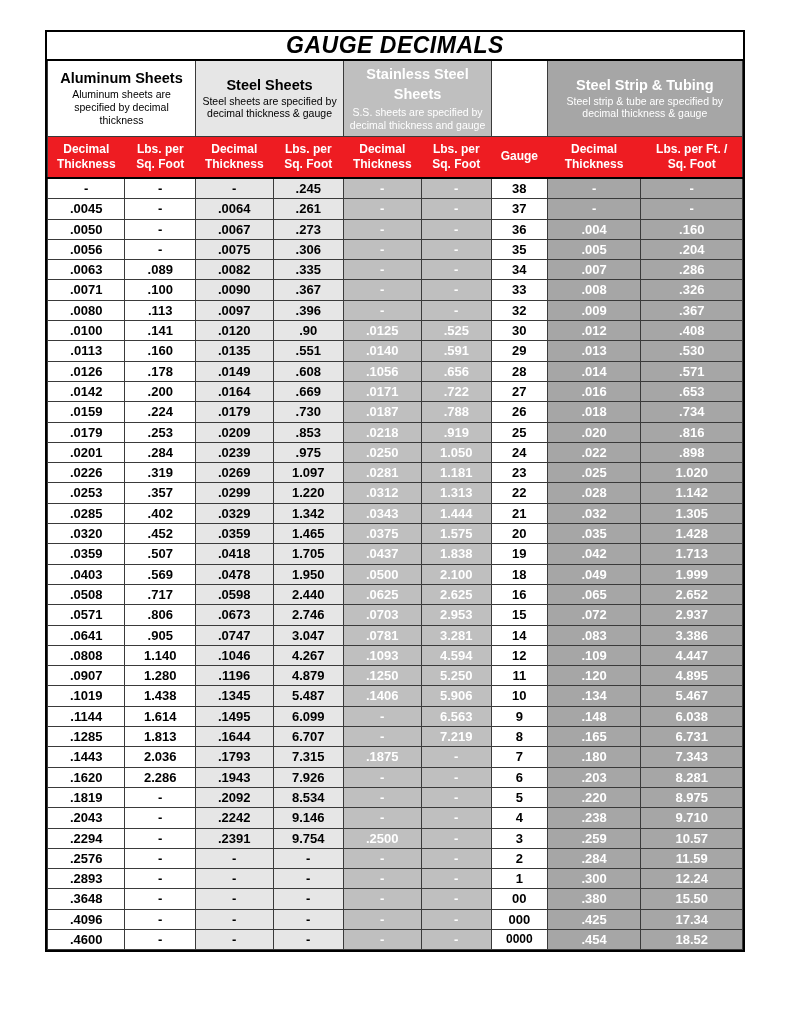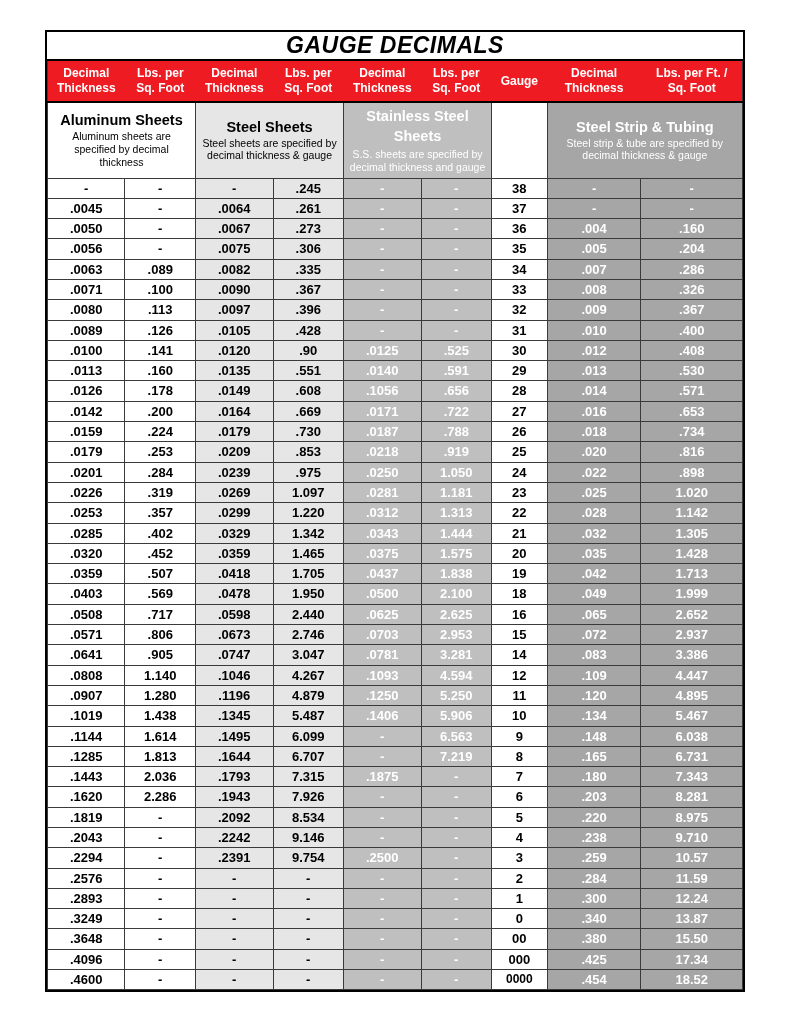--- a/index.html
+++ b/index.html
@@ -139,76 +139,76 @@
         <col style="width:13.50%">
         <col style="width:14.60%">
       </colgroup>
 
       <thead>
         <tr>
           <td class="title-cell" colspan="9">GAUGE DECIMALS</td>
         </tr>
 
         <tr>
-          <td class="colhead first">
-            <span>Decimal</span>
-            <span>Thickness</span>
-          </td>
-          <td class="colhead">
-            <span>Lbs. per</span>
-            <span>Sq. Foot</span>
-          </td>
-          <td class="colhead">
-            <span>Decimal</span>
-            <span>Thickness</span>
-          </td>
-          <td class="colhead">
-            <span>Lbs. per</span>
-            <span>Sq. Foot</span>
-          </td>
-          <td class="colhead">
-            <span>Decimal</span>
-            <span>Thickness</span>
-          </td>
-          <td class="colhead">
-            <span>Lbs. per</span>
-            <span>Sq. Foot</span>
-          </td>
-          <td class="colhead">
-            <span>Gauge</span>
-          </td>
-          <td class="colhead">
-            <span>Decimal</span>
-            <span>Thickness</span>
-          </td>
-          <td class="colhead last">
-            <span>Lbs. per Ft. /</span>
-            <span>Sq. Foot</span>
-          </td>
-        </tr>
-
-        <tr>
           <td class="grp grp-alu" colspan="2">
             <span class="grp-title">Aluminum Sheets</span>
             <span class="grp-sub">Aluminum sheets are specified by decimal thickness</span>
           </td>
           <td class="grp grp-steel" colspan="2">
             <span class="grp-title">Steel Sheets</span>
             <span class="grp-sub">Steel sheets are specified by decimal thickness &amp; gauge</span>
           </td>
           <td class="grp grp-ss" colspan="2">
             <span class="grp-title">Stainless Steel Sheets</span>
             <span class="grp-sub">S.S. sheets are specified by decimal thickness and gauge</span>
           </td>
           <td class="grp grp-blank"></td>
           <td class="grp grp-strip" colspan="2">
             <span class="grp-title">Steel Strip &amp; Tubing</span>
             <span class="grp-sub">Steel strip &amp; tube  are specified by decimal thickness &amp; gauge</span>
           </td>
         </tr>
+
+        <tr>
+          <td class="colhead first">
+            <span>Decimal</span>
+            <span>Thickness</span>
+          </td>
+          <td class="colhead">
+            <span>Lbs. per</span>
+            <span>Sq. Foot</span>
+          </td>
+          <td class="colhead">
+            <span>Decimal</span>
+            <span>Thickness</span>
+          </td>
+          <td class="colhead">
+            <span>Lbs. per</span>
+            <span>Sq. Foot</span>
+          </td>
+          <td class="colhead">
+            <span>Decimal</span>
+            <span>Thickness</span>
+          </td>
+          <td class="colhead">
+            <span>Lbs. per</span>
+            <span>Sq. Foot</span>
+          </td>
+          <td class="colhead">
+            <span>Gauge</span>
+          </td>
+          <td class="colhead">
+            <span>Decimal</span>
+            <span>Thickness</span>
+          </td>
+          <td class="colhead last">
+            <span>Lbs. per Ft. /</span>
+            <span>Sq. Foot</span>
+          </td>
+        </tr>
       </thead>
 
       <tbody id="table-body">
           <tr>
             <td class="d c-alu">-</td>
             <td class="d c-alu">-</td>
             <td class="d c-steel">-</td>
             <td class="d c-steel">.245</td>
             <td class="d c-ss">-</td>
             <td class="d c-ss">-</td>
@@ -274,31 +274,20 @@
           <tr>
             <td class="d c-alu">.0080</td>
             <td class="d c-alu">.113</td>
             <td class="d c-steel">.0097</td>
             <td class="d c-steel">.396</td>
             <td class="d c-ss">-</td>
             <td class="d c-ss">-</td>
             <td class="d c-gauge">32</td>
             <td class="d c-strip">.009</td>
             <td class="d c-strip">.367</td>
-          </tr>
-          <tr>
-            <td class="d c-alu">.0089</td>
-            <td class="d c-alu">.126</td>
-            <td class="d c-steel">.0105</td>
-            <td class="d c-steel">.428</td>
-            <td class="d c-ss">-</td>
-            <td class="d c-ss">-</td>
-            <td class="d c-gauge">31</td>
-            <td class="d c-strip">.010</td>
-            <td class="d c-strip">.400</td>
           </tr>
           <tr>
             <td class="d c-alu">.0100</td>
             <td class="d c-alu">.141</td>
             <td class="d c-steel">.0120</td>
             <td class="d c-steel">.90</td>
             <td class="d c-ss">.0125</td>
             <td class="d c-ss">.525</td>
             <td class="d c-gauge">30</td>
             <td class="d c-strip">.012</td>
@@ -595,31 +584,20 @@
             <td class="d c-alu">-</td>
             <td class="d c-steel">-</td>
             <td class="d c-steel">-</td>
             <td class="d c-ss">-</td>
             <td class="d c-ss">-</td>
             <td class="d c-gauge">1</td>
             <td class="d c-strip">.300</td>
             <td class="d c-strip">12.24</td>
           </tr>
           <tr>
-            <td class="d c-alu">.3249</td>
-            <td class="d c-alu">-</td>
-            <td class="d c-steel">-</td>
-            <td class="d c-steel">-</td>
-            <td class="d c-ss">-</td>
-            <td class="d c-ss">-</td>
-            <td class="d c-gauge">0</td>
-            <td class="d c-strip">.340</td>
-            <td class="d c-strip">13.87</td>
-          </tr>
-          <tr>
             <td class="d c-alu">.3648</td>
             <td class="d c-alu">-</td>
             <td class="d c-steel">-</td>
             <td class="d c-steel">-</td>
             <td class="d c-ss">-</td>
             <td class="d c-ss">-</td>
             <td class="d c-gauge">00</td>
             <td class="d c-strip">.380</td>
             <td class="d c-strip">15.50</td>
           </tr>

